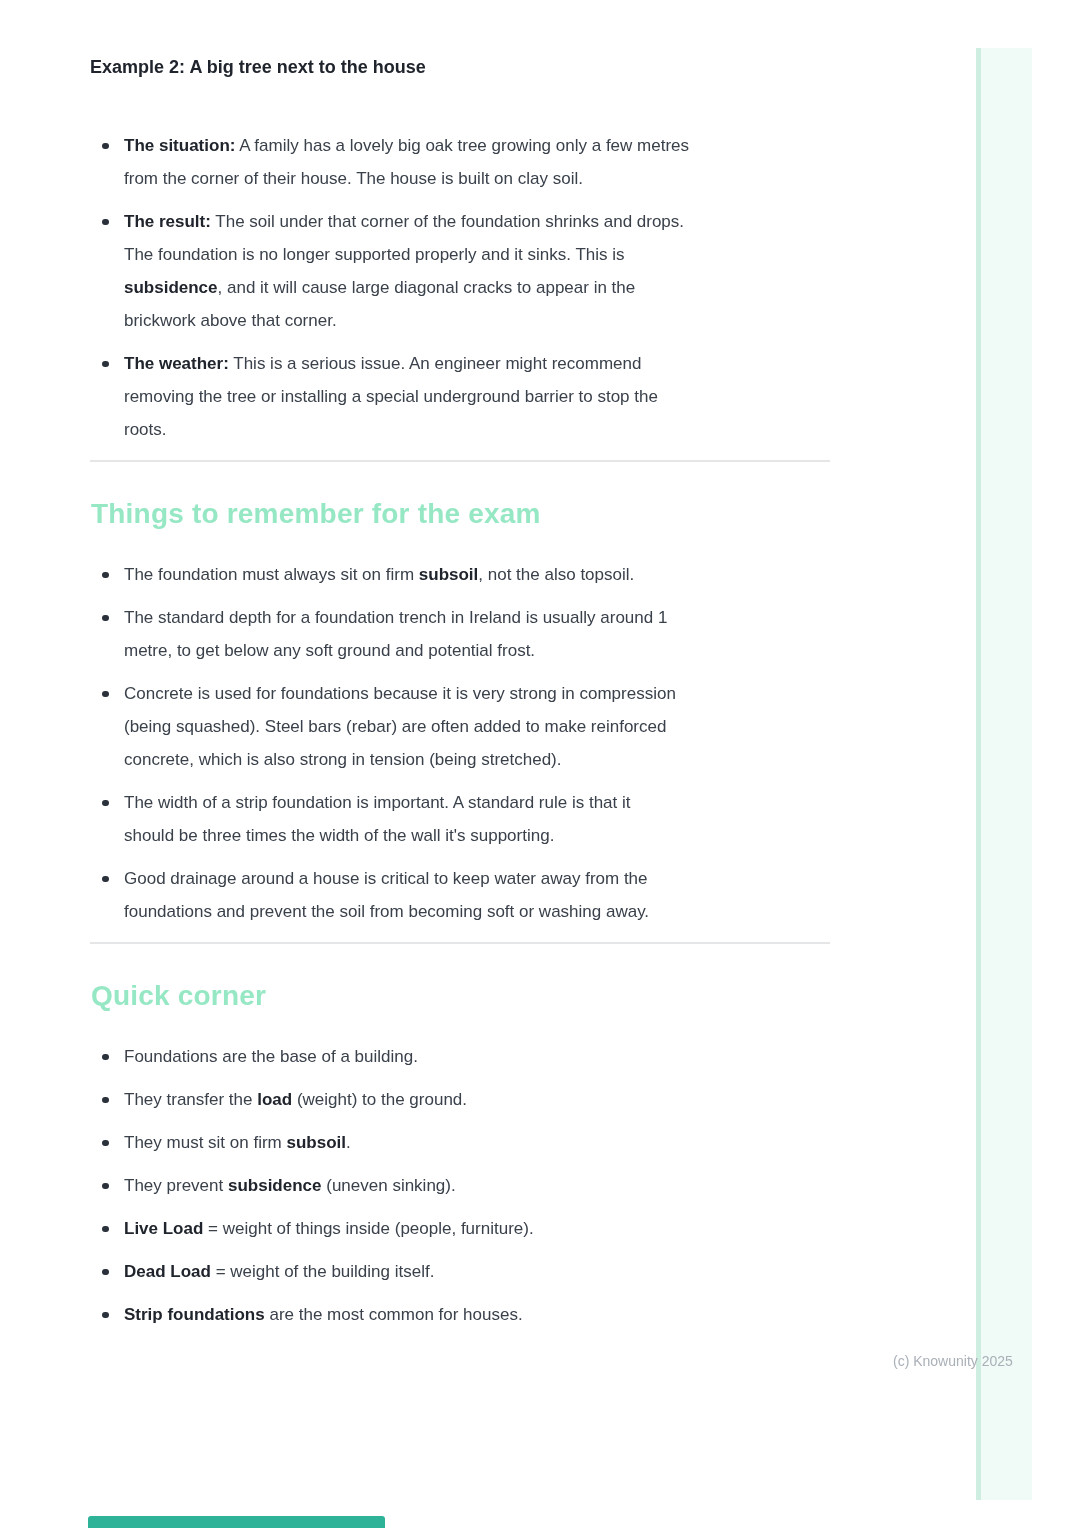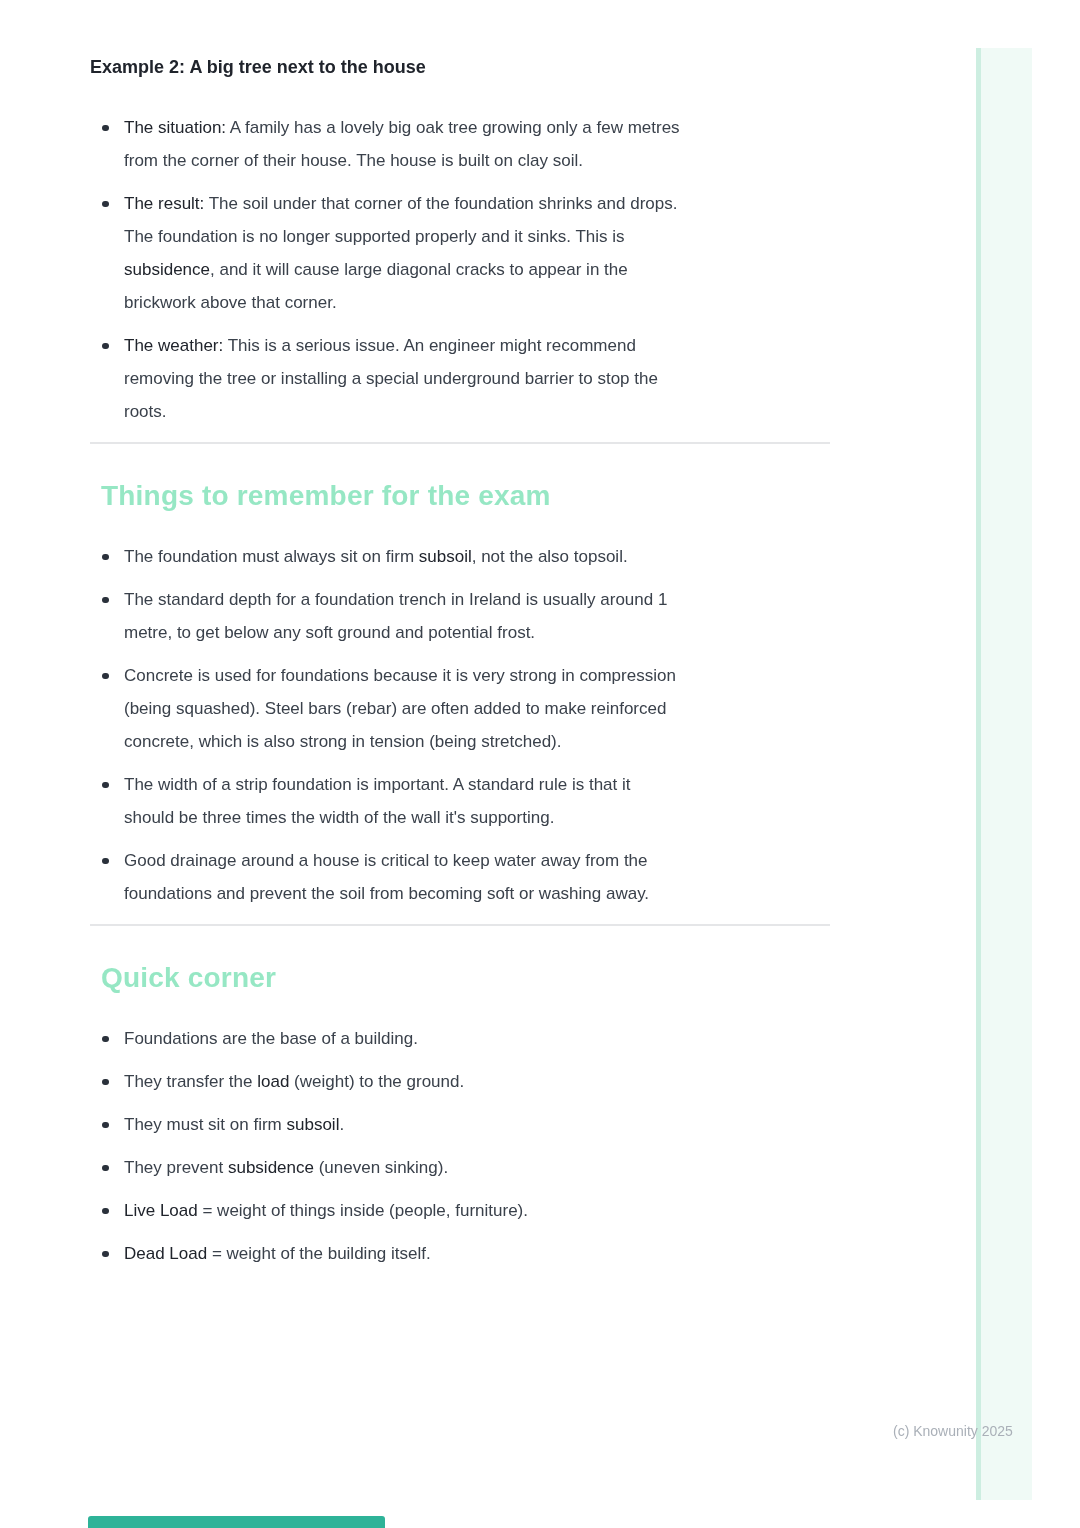--- a/index.html
+++ b/index.html
@@ -31,28 +31,28 @@
     background: var(--stripe-fill);
     border-left: 5px solid var(--stripe-line);
   }
   .content {
     position: absolute;
     left: 90px;
     top: 55px;
     width: 740px;
   }
   .example-title {
-    margin: 0 0 32px 0;
+    margin: 0 0 50px 0;
     font-size: 18px;
     line-height: 24px;
     font-weight: 700;
     color: var(--bold-text);
   }
   .section-title {
-    margin: 37px 0 29px 11px;
+    margin: 37px 0 29px 1px;
     font-size: 28px;
     line-height: 30px;
     font-weight: 700;
     color: var(--accent);
     letter-spacing: 0.2px;
   }
   ul.bullets {
     list-style: none;
     margin: 0;
     padding: 0;
@@ -70,31 +70,31 @@
     content: "";
     position: absolute;
     left: 12px;
     top: 13.5px;
     width: 6.5px;
     height: 6.5px;
     border-radius: 50%;
     background: #2a313b;
   }
   ul.bullets li strong {
-    font-weight: 400;
+    font-weight: 700;
     color: var(--bold-text);
   }
   hr.section-divider {
     border: none;
     border-top: 2px solid var(--divider);
     margin: 14px 0 0 0;
   }
   .copyright {
     position: absolute;
-    top: 1423px;
+    top: 1353px;
     left: 893px;
     font-size: 14px;
     line-height: 17px;
     color: var(--copyright);
     white-space: nowrap;
   }
   .bottom-bar {
     position: absolute;
     left: 88px;
     bottom: 0;
@@ -146,19 +146,20 @@
 
   <h2 class="section-title">Quick corner</h2>
 
   <ul class="bullets">
       <li><span>Foundations are the base of a building.</span></li>
       <li><span>They transfer the </span><strong>load</strong><span> (weight) to the ground.</span></li>
       <li><span>They must sit on firm </span><strong>subsoil</strong><span>.</span></li>
       <li><span>They prevent </span><strong>subsidence</strong><span> (uneven sinking).</span></li>
       <li><strong>Live Load</strong><span> = weight of things inside (people, furniture).</span></li>
       <li><strong>Dead Load</strong><span> = weight of the building itself.</span></li>
+      <li><strong>Strip foundations</strong><span> are the most common for houses.</span></li>
     </ul>
 
 </div>
 
 <div class="copyright">(c) Knowunity 2025</div>
 
 <div class="bottom-bar"></div>
 
 </body></html>

